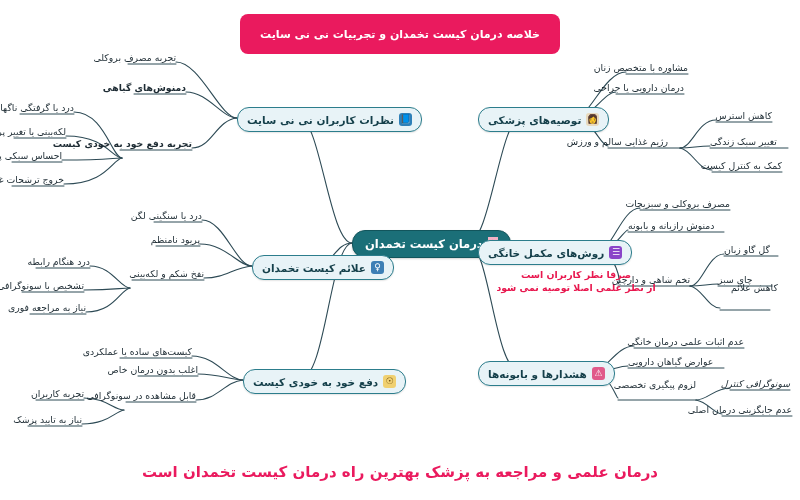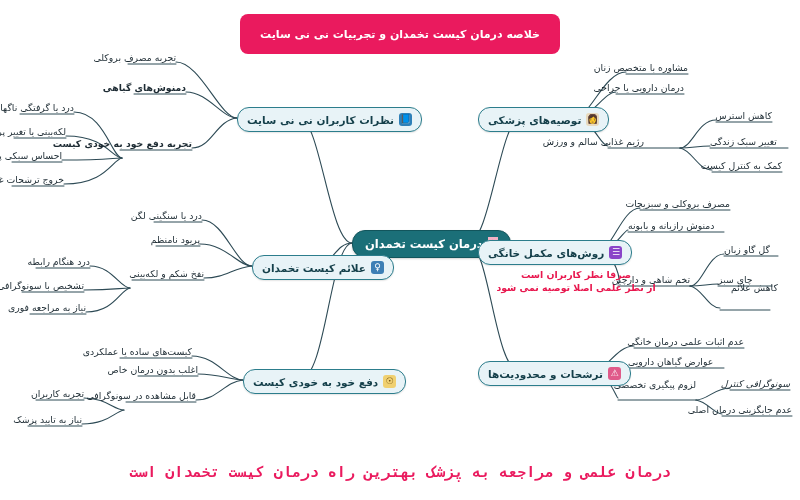--- a/index.html
+++ b/index.html
@@ -28,21 +28,20 @@
     left:240px;top:14px;width:320px;height:40px;
     font-size:11px;
   }
   #footer-text{
     position:absolute;
     left:100px;top:458px;width:600px;height:28px;
     color:#ea1a5e;
     font-weight:bold;font-size:15px;
     display:flex;align-items:center;justify-content:center;
     text-align:center;
-    font-family:Liberation Mono, monospace;
   }
 
   
   #root-node{
     position:absolute;
     left:352px;top:230px;
     height:26px;
     padding:0 12px;
     background:#1b6f78;
     border:1.5px solid #12555c;
@@ -250,21 +249,21 @@
   <div class="leaf r" style="left:126px;top:390px;width:70px;">قابل مشاهده در سونوگرافی</div>
   <div class="leaf r" style="left:36px;top:388px;width:48px;">تجربه کاربران</div>
   <div class="leaf r" style="left:28px;top:414px;width:54px;">نیاز به تایید پزشک</div>
 
   <div class="branch-node" style="left:478px;top:107px;">
     <span class="node-icon ic-doctor">👩</span>
     <span>توصیه‌های پزشکی</span>
   </div>
   <div class="leaf l" style="left:626px;top:62px;width:62px;">مشاوره با متخصص زنان</div>
   <div class="leaf l" style="left:616px;top:82px;width:68px;">درمان دارویی یا جراحی</div>
-  <div class="leaf l" style="left:572px;top:136px;width:72px;">رژیم غذایی سالم و ورزش</div>
+  <div class="leaf l" style="left:596px;top:136px;width:72px;">رژیم غذایی سالم و ورزش</div>
   <div class="leaf l" style="left:716px;top:110px;width:56px;">کاهش استرس</div>
   <div class="leaf l" style="left:710px;top:136px;width:78px;">تغییر سبک زندگی</div>
   <div class="leaf l" style="left:712px;top:160px;width:70px;">کمک به کنترل کیست</div>
 
   <div class="branch-node" style="left:478px;top:240px;">
     <span class="node-icon ic-herbs">☰</span>
     <span>روش‌های مکمل خانگی</span>
   </div>
   <div id="home-warning">
     <div>صرفا نظر کاربران است</div>
@@ -272,21 +271,21 @@
   </div>
   <div class="leaf l" style="left:640px;top:198px;width:90px;">مصرف بروکلی و سبزیجات</div>
   <div class="leaf l" style="left:628px;top:220px;width:96px;">دمنوش رازیانه و بابونه</div>
   <div class="leaf l" style="left:618px;top:274px;width:72px;">تخم شاهی و دارچین</div>
   <div class="leaf l" style="left:724px;top:244px;width:54px;">گل گاو زبان</div>
   <div class="leaf l" style="left:718px;top:274px;width:54px;">چای سبز</div>
   <div class="leaf l" style="left:720px;top:282px;width:50px;margin-left:11px;">کاهش علائم</div>
 
   <div class="branch-node" style="left:478px;top:361px;">
     <span class="node-icon ic-warn">⚠</span>
-    <span>ترشحات و محدودیت‌ها</span>
+    <span>هشدارها و بابونه‌ها</span>
   </div>
   <div class="leaf l" style="left:634px;top:336px;width:110px;">عدم اثبات علمی درمان خانگی</div>
   <div class="leaf l" style="left:628px;top:356px;width:96px;">عوارض گیاهان دارویی</div>
   <div class="leaf l" style="left:618px;top:379px;width:78px;">لزوم پیگیری تخصصی</div>
   <div class="leaf l" style="left:730px;top:378px;width:60px;font-style:italic;">سونوگرافی کنترل</div>
   <div class="leaf l" style="left:722px;top:404px;width:70px;">عدم جایگزینی درمان اصلی</div>
 
   <div id="footer-text">درمان علمی و مراجعه به پزشک بهترین راه درمان کیست تخمدان است</div>
 
 </div>

